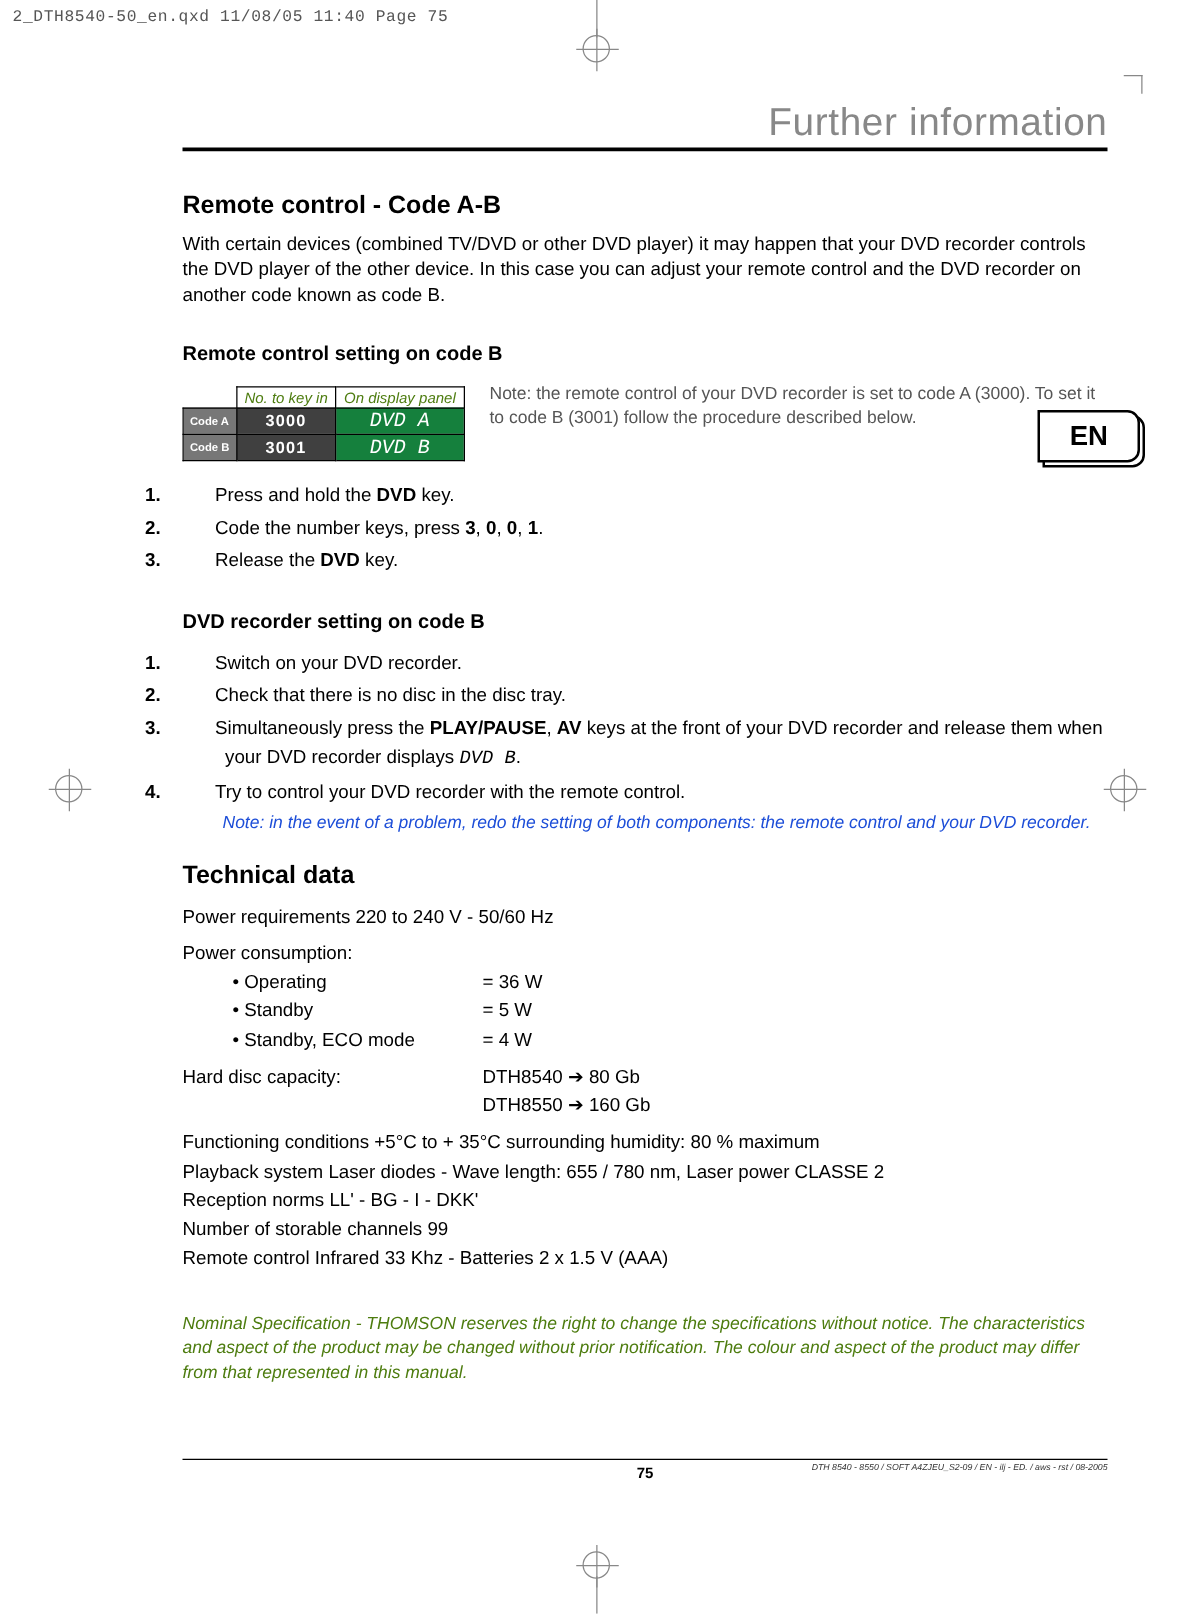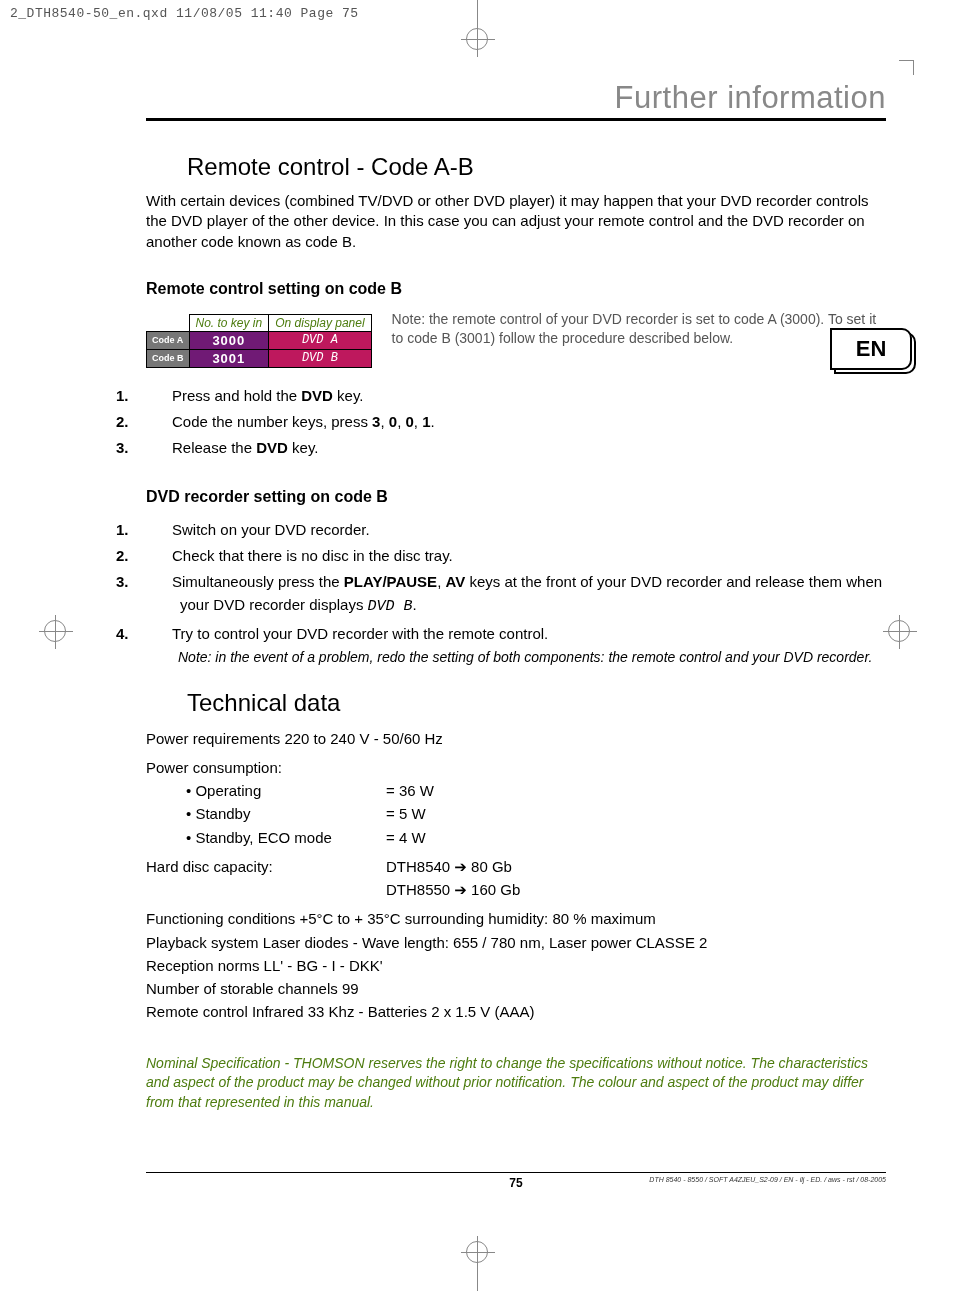--- a/index.html
+++ b/index.html
@@ -142,24 +142,23 @@
       font-size: 31px;
       font-weight: 400;
       letter-spacing: 0.5px;
       color: #888;
       border-bottom: 3px solid #000;
       padding-bottom: 2px;
       margin-bottom: 32px;
       font-family: Arial, sans-serif;
     }
     h2.section {
-      font-size: 24px;
-      font-weight: normal;
+      font-size: 20px;
+      font-weight: bold;
       margin-bottom: 10px;
-      margin-left: 41px;
     }
     h3.subsection {
       font-size: 16px;
       font-weight: bold;
       margin-top: 28px;
       margin-bottom: 12px;
     }
     p.body {
       line-height: 1.35;
       margin-bottom: 4px;
@@ -189,32 +188,32 @@
     .code-table .rowlabel {
       background: #777;
       color: #fff;
       font-size: 9px;
       font-weight: bold;
       font-style: normal;
       padding: 2px 5px;
       text-align: left;
     }
     .code-table .keyin {
-      background: #701a75;
+      background: #404040;
       color: #fff;
       font-weight: bold;
       font-size: 13px;
       letter-spacing: 1px;
     }
     .code-table .disp {
-      background: #be185d;
+      background: #15803d;
       color: #fff;
       font-style: italic;
       font-family: "Courier New", monospace;
-      font-size: 12px;
+      font-size: 16px;
     }
     .note-italic {
       color: #555;
       line-height: 1.35;
       font-size: 14px;
     }
     .en-badge {
       position: absolute;
       right: -26px;
       top: 248px;
@@ -252,21 +251,21 @@
       text-indent: -32px;
       margin-bottom: 3px;
     }
     ol.steps li .num {
       font-weight: bold;
       display: inline-block;
       width: 24px;
     }
     .inline-note {
       font-style: italic;
-      color: #000000;
+      color: #1d4ed8;
       font-size: 14px;
       margin-left: 32px;
       line-height: 1.35;
       margin-top: 0;
     }
     .seg { font-style: italic; font-family: "Courier New", monospace; }
     .tech-list {
       margin-top: 10px;
       line-height: 1.55;
     }

